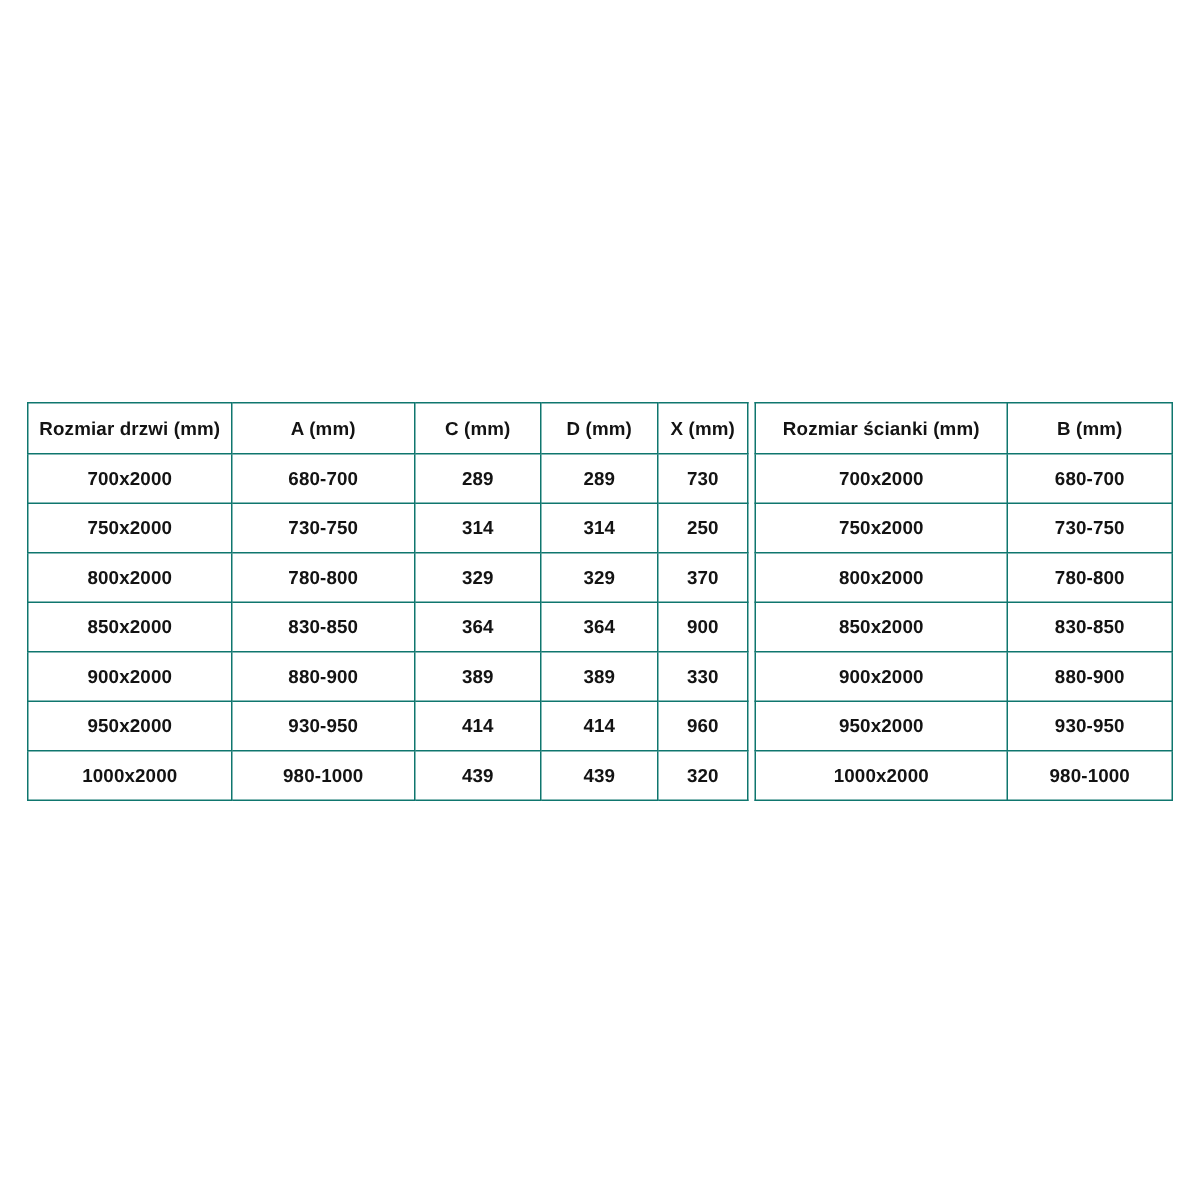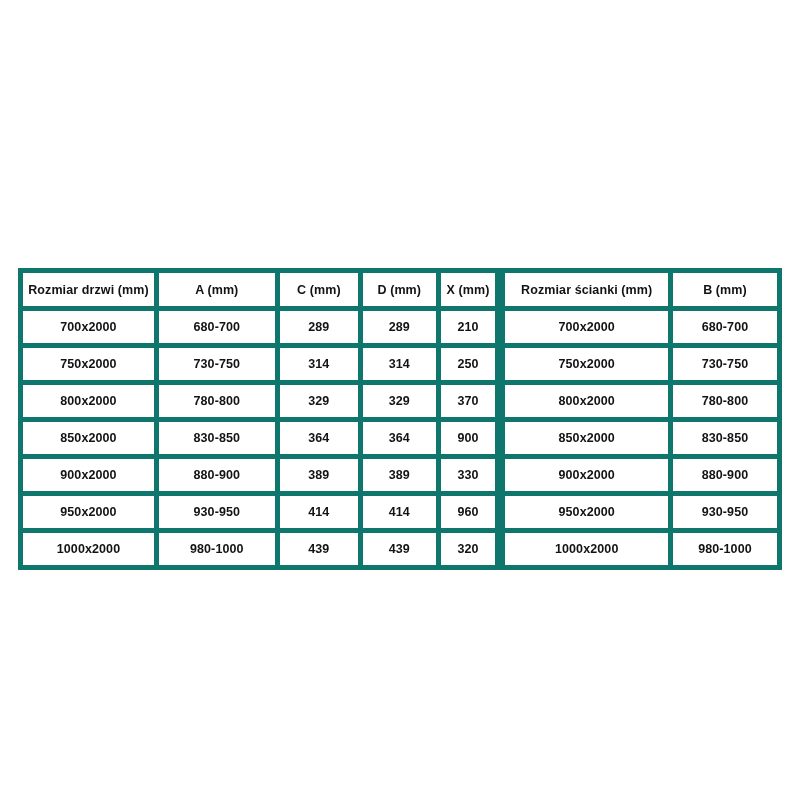--- a/index.html
+++ b/index.html
@@ -25,21 +25,21 @@
     align-items: flex-start;
     padding: 0 18px;
     box-sizing: border-box;
   }
   table.spec {
     border-collapse: collapse;
     table-layout: fixed;
     background: #fff;
   }
   table.spec td, table.spec th {
-    border: 5px solid #0f766e;
+    border: 1px solid #0f766e;
     text-align: center;
     vertical-align: middle;
     font-size: 12.5px;
     font-weight: bold;
     color: #131313;
     height: 32px;
     padding: 0 4px;
     white-space: nowrap;
     letter-spacing: 0.1px;
   }
@@ -79,21 +79,21 @@
         <th>D (mm)</th>
         <th>X (mm)</th>
       </tr>
     </thead>
     <tbody>
       <tr>
         <td>700x2000</td>
         <td>680-700</td>
         <td>289</td>
         <td>289</td>
-        <td>210</td>
+        <td>730</td>
       </tr>
       <tr>
         <td>750x2000</td>
         <td>730-750</td>
         <td>314</td>
         <td>314</td>
         <td>250</td>
       </tr>
       <tr>
         <td>800x2000</td>

